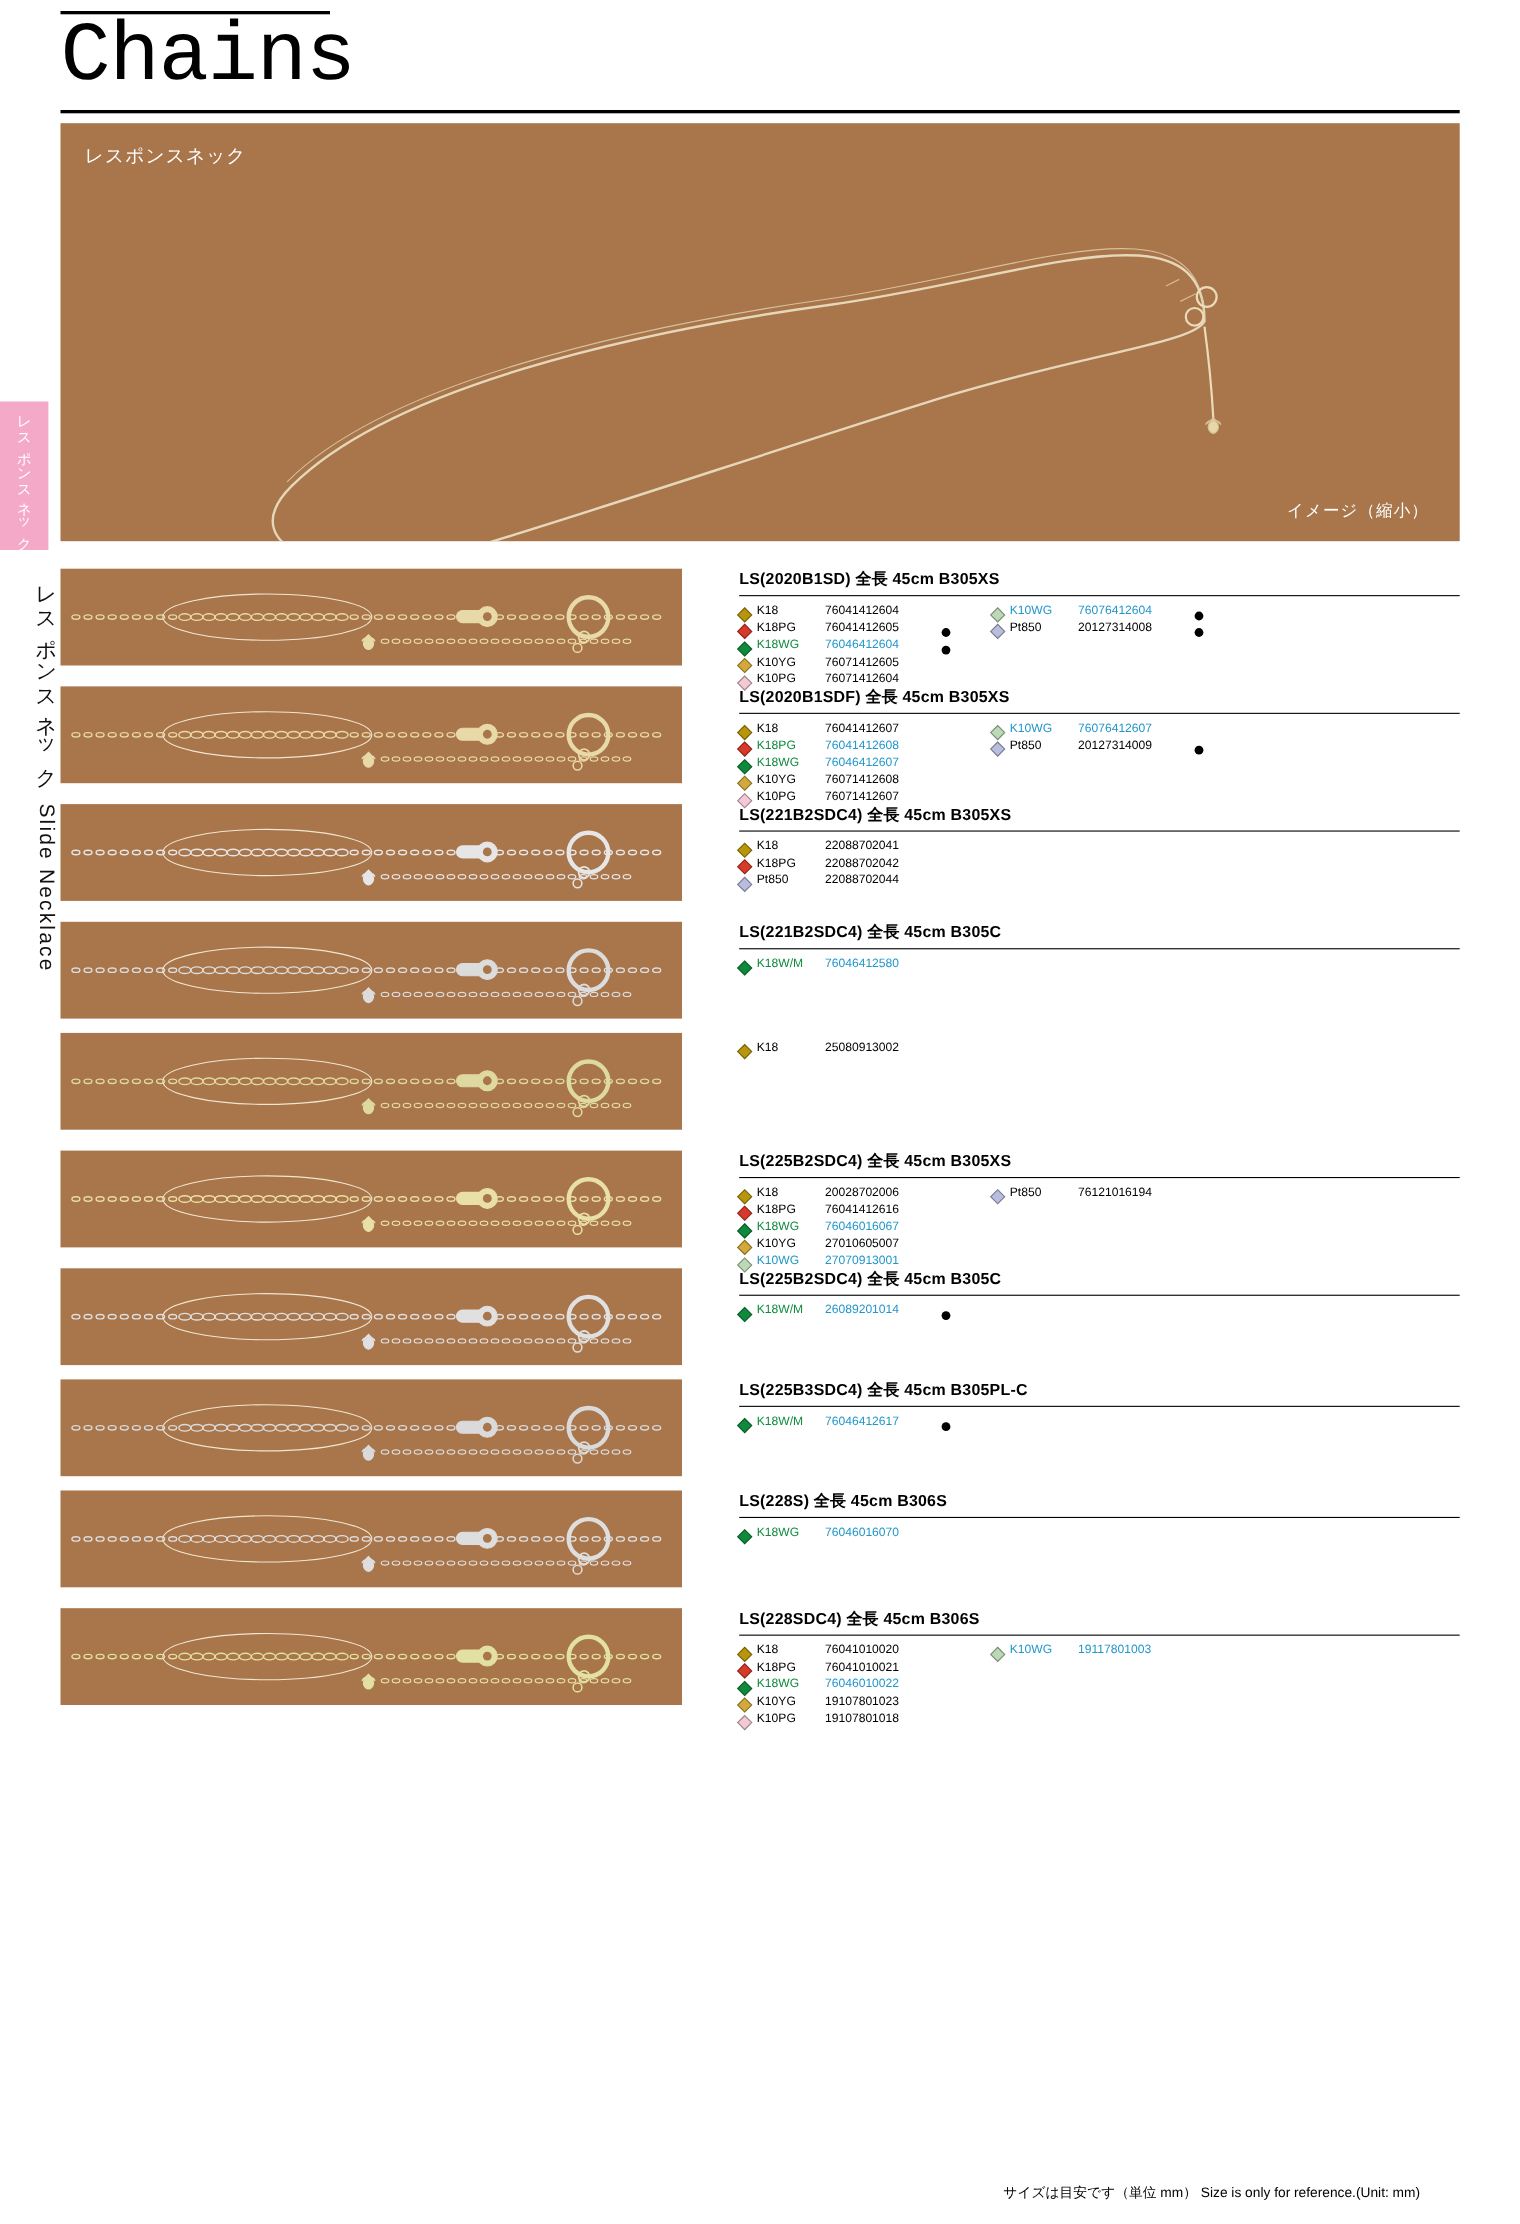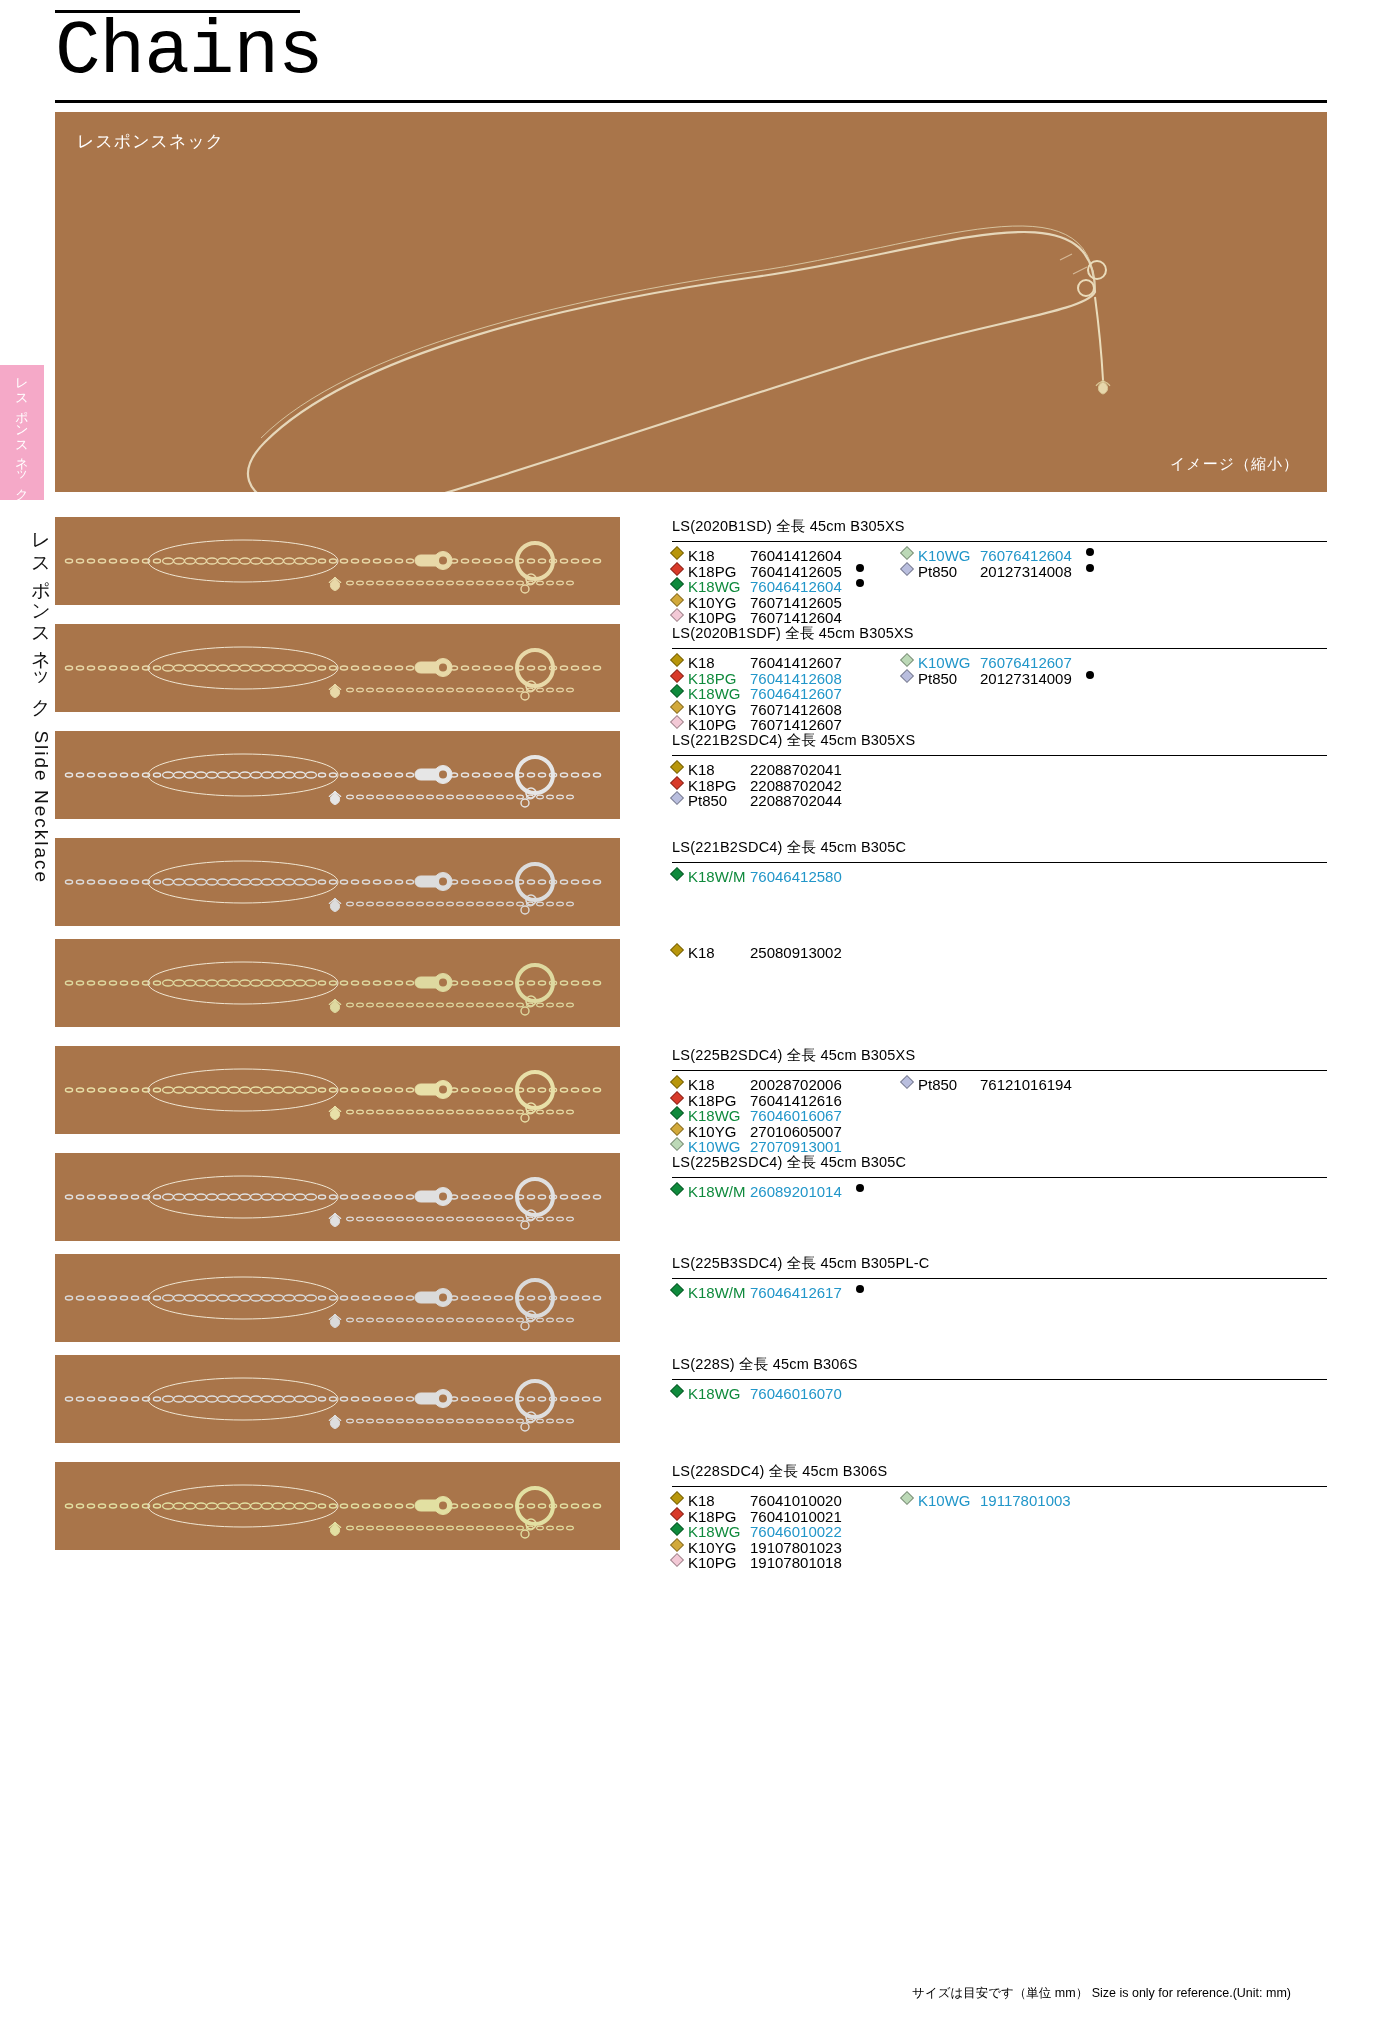--- a/index.html
+++ b/index.html
@@ -54,33 +54,33 @@
   .hero svg{position:absolute;left:0;top:0;}
   
   .row{position:absolute;left:55px;width:1272px;}
   .thumb{
     position:absolute;left:0;top:0;width:565px;height:88px;background:#a9754a;overflow:hidden;
   }
   .thumb svg{position:absolute;left:0;top:0;}
   .info{position:absolute;left:617px;top:0;width:655px;}
   .info h3{
     margin:0;padding:0 0 5px 0;
-    font-size:14.5px;font-weight:normal;color:#000;
+    font-size:14.5px;font-weight:bold;color:#000;
     border-bottom:1px solid #000;
     letter-spacing:0.2px;
   }
   .grid{
     margin-top:6px;
     display:grid;
     grid-template-columns:230px auto;
     column-gap:0px;
   }
   .entry{
-    display:flex;align-items:flex-start;
-    font-size:15px;line-height:15.5px;
+    display:flex;align-items:flex-end;
+    font-size:11px;line-height:15.5px;
     white-space:nowrap;
   }
   .dia{
     width:8px;height:8px;transform:rotate(45deg);
     display:inline-block;margin-right:6px;flex:0 0 auto;
     border:0.5px solid rgba(0,0,0,.35);
   }
   .mat{width:62px;display:inline-block;}
   .code{display:inline-block;width:104px;}
   .dot{

